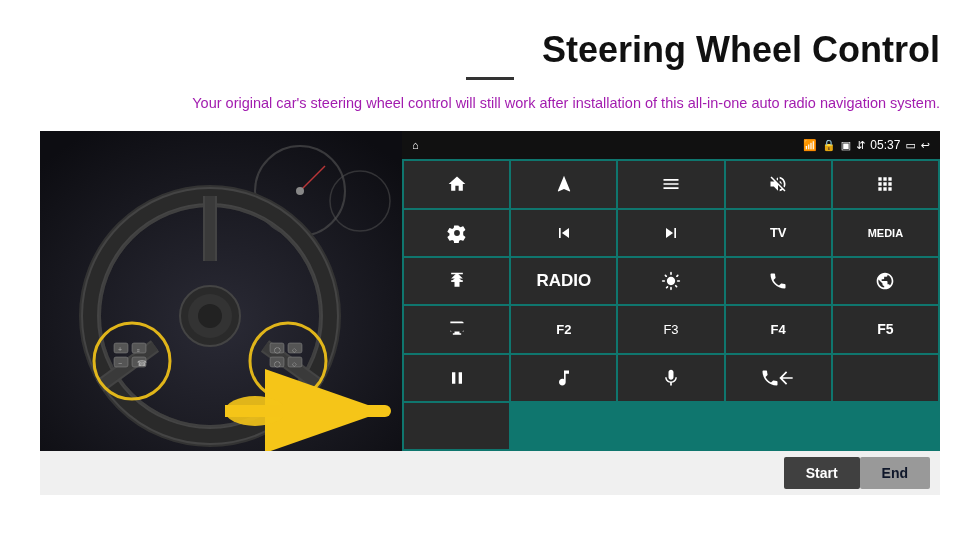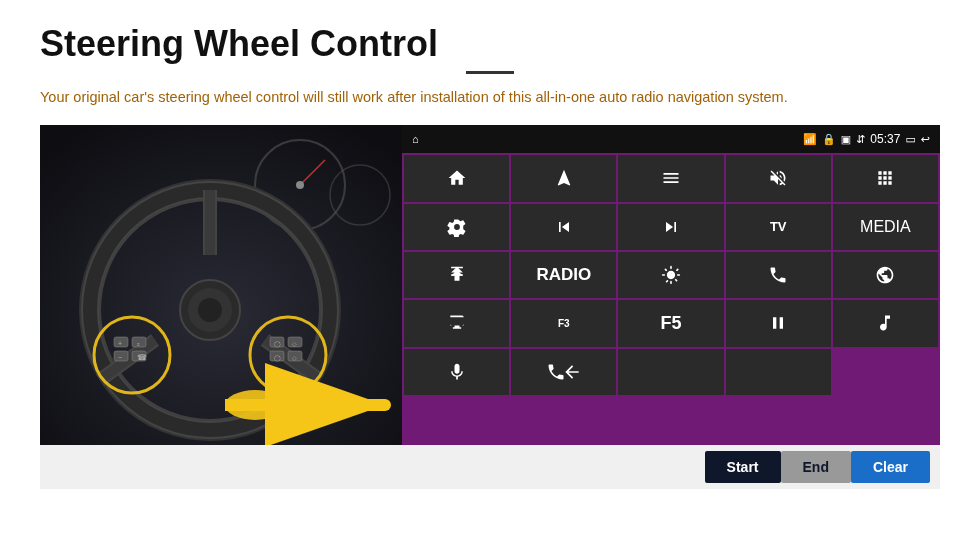--- a/index.html
+++ b/index.html
@@ -9,42 +9,42 @@
       font-family: Georgia, 'Times New Roman', serif;
       background: #fff;
       overflow: hidden;
     }
 
     .page-wrapper {
       width: 980px;
       height: 544px;
       display: flex;
       flex-direction: column;
-      align-items: flex-start;
-      padding: 23px 40px 0;
+      align-items: flex-end;
+      padding: 29px 40px 0;
     }
 
     .title {
       font-size: 36px;
       font-weight: 900;
       color: #111;
       margin-bottom: 6px;
       font-family: Arial, sans-serif;
     }
 
     .title-divider {
       width: 48px;
       height: 3px;
       background: #333;
       margin: 0 auto 12px;
     }
 
     .subtitle {
       font-size: 14.5px;
-      color: #a16207;
+      color: #a21caf;
       text-align: center;
       line-height: 1.6;
       margin-bottom: 16px;
       font-family: Arial, sans-serif;
     }
 
     .content-area {
       display: flex;
       flex-direction: row;
       width: 100%;
@@ -103,21 +103,21 @@
       font-weight: normal;
     }
 
     .button-grid {
       display: grid;
       grid-template-columns: repeat(5, 1fr);
       grid-template-rows: repeat(6, 1fr);
       gap: 2px;
       padding: 2px;
       flex: 1;
-      background: #701a75;
+      background: #0f766e;
     }
 
     .btn {
       background: #2a2a2a;
       color: #fff;
       border: none;
       display: flex;
       align-items: center;
       justify-content: center;
       font-size: 11px;
@@ -136,21 +136,21 @@
       padding: 8px 22px;
       font-size: 14px;
       font-family: Arial, sans-serif;
       font-weight: bold;
       border: none;
       cursor: pointer;
       border-radius: 2px;
     }
 
     .btn-start {
-      background: #0f172a;
+      background: #404040;
       color: #fff;
     }
 
     .btn-end {
       background: #999;
       color: #0f172a;
     }
 
     .btn-clear {
       background: #1a6ec8;
@@ -306,21 +306,21 @@
           <svg viewBox="0 0 24 24" fill="white">
               <path d="M6 6h2v12H6zm3.5 6 8.5 6V6z"></path>
             </svg>
         </button>
         <button class="btn">
           <svg viewBox="0 0 24 24" fill="white">
               <path d="M6 18l8.5-6L6 6v12zM16 6v12h2V6h-2z"></path>
             </svg>
         </button>
         <button class="btn" style="font-size:13px; font-weight:bold;">TV</button>
-        <button class="btn" style="font-size:16px; font-weight:normal;">MEDIA</button>
+        <button class="btn" style="font-size:11px; font-weight:bold;">MEDIA</button>
 
         <button class="btn">
           <svg viewBox="0 0 24 24" fill="white">
               <path d="M5 20h14v-2H5v2zM19 9h-4V3H9v6H5l7 7 7-7z" transform="rotate(180,12,12) translate(0,2)"></path>
               <path d="M5 11h14v2H5zm7-9L5 9h14z"></path>
             </svg>
         </button>
         <button class="btn" style="font-size:17px; font-weight:bold;">RADIO</button>
         <button class="btn">
           <svg viewBox="0 0 24 24" fill="white">
@@ -337,22 +337,24 @@
           <svg viewBox="0 0 24 24" fill="white">
               <path d="M12 2C6.48 2 2 6.48 2 12s4.48 10 10 10 10-4.48 10-10S17.52 2 12 2zm-1 17.93c-3.95-.49-7-3.85-7-7.93 0-.62.08-1.21.21-1.79L9 15v1c0 1.1.9 2 2 2v1.93zm6.9-2.54c-.26-.81-1-1.39-1.9-1.39h-1v-3c0-.55-.45-1-1-1H8v-2h2c.55 0 1-.45 1-1V7h2c1.1 0 2-.9 2-2v-.41c2.93 1.19 5 4.06 5 7.41 0 2.08-.8 3.97-2.1 5.39z"></path>
             </svg>
         </button>
         <button class="btn">
           <svg viewBox="0 0 24 24" fill="white">
               <path d="M20 3H4v10c0 1.1.9 2 2 2h3v2H7v2h10v-2h-2v-2h3c1.1 0 2-.9 2-2V5c0-1.1-.9-2-2-2zm0 12H4V5h16v10z"></path>
             </svg>
         </button>
 
-        <button class="btn" style="font-size:10px; font-weight:bold;">F3</button>
-        <button class="btn" style="font-size:18px; font-weight:bold;">F5</button>
+        <button class="btn" style="font-size:13px; font-weight:bold;">F2</button>
+        <button class="btn" style="font-size:13px; font-weight:normal;">F3</button>
+        <button class="btn" style="font-size:13px; font-weight:bold;">F4</button>
+        <button class="btn" style="font-size:14px; font-weight:bold;">F5</button>
         <button class="btn">
           <svg viewBox="0 0 24 24" fill="white">
               <path d="M6 19h4V5H6v14zm8-14v14h4V5h-4z"></path>
             </svg>
         </button>
 
         <button class="btn">
           <svg viewBox="0 0 24 24" fill="white">
               <path d="M12 3v10.55c-.59-.34-1.27-.55-2-.55-2.21 0-4 1.79-4 4s1.79 4 4 4 4-1.79 4-4V7h4V3h-6z"></path>
             </svg>
@@ -372,15 +374,14 @@
         </button>
         <button class="btn"></button>
         <button class="btn"></button>
       </div>
     </div>
   </div>
 
   <div class="full-bottom">
     <button class="bottom-btn btn-start">Start</button>
     <button class="bottom-btn btn-end">End</button>
-    <button class="bottom-btn btn-clear">Clear</button>
   </div>
 </div>
 
 </body></html>

